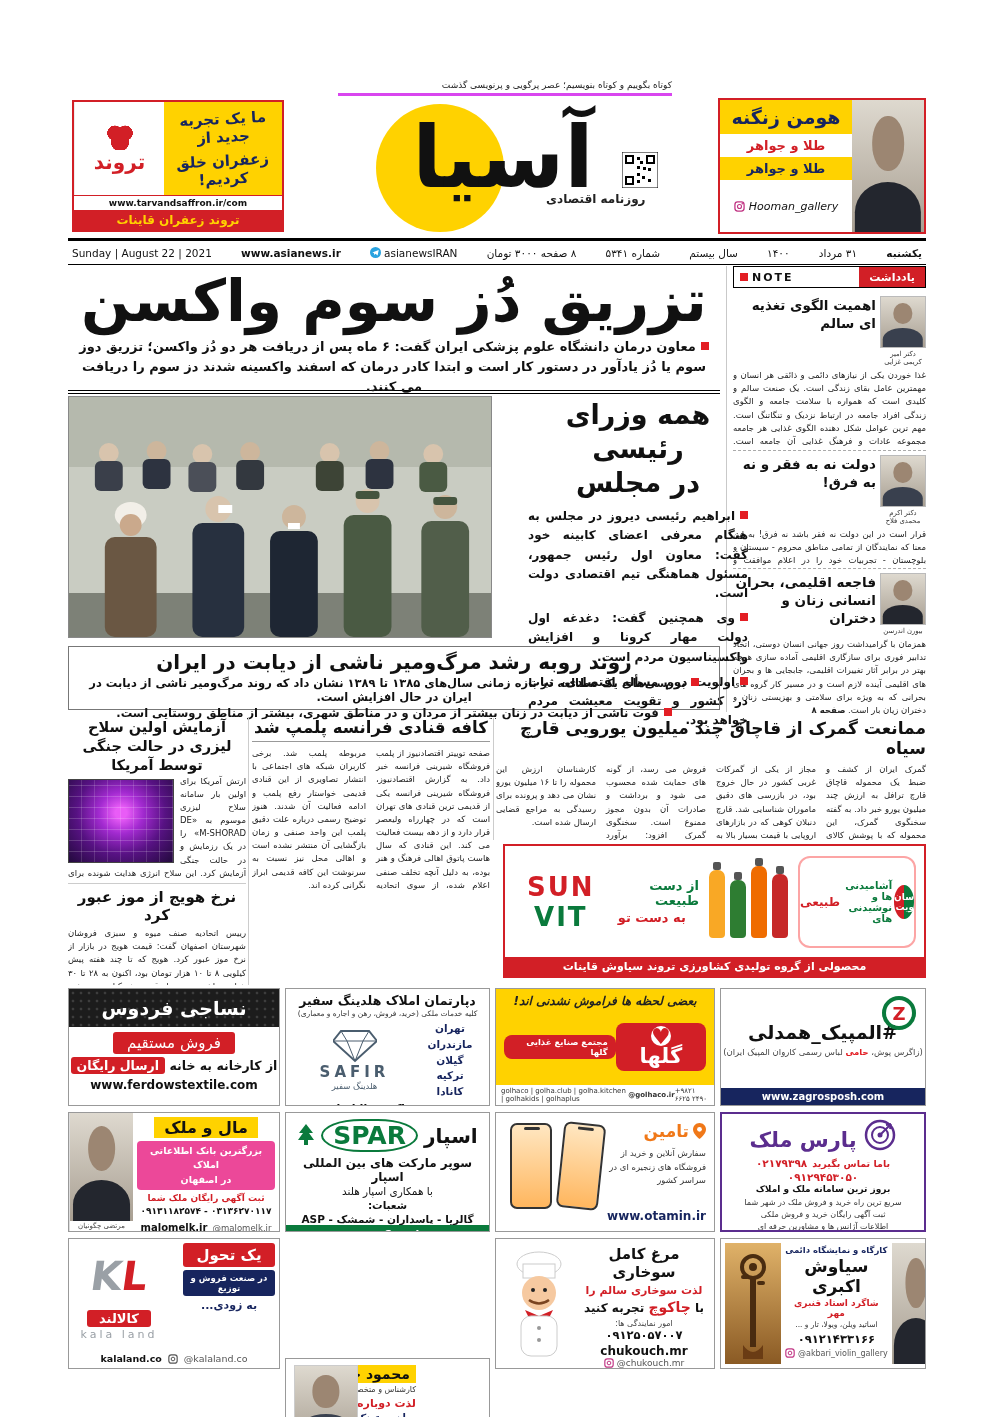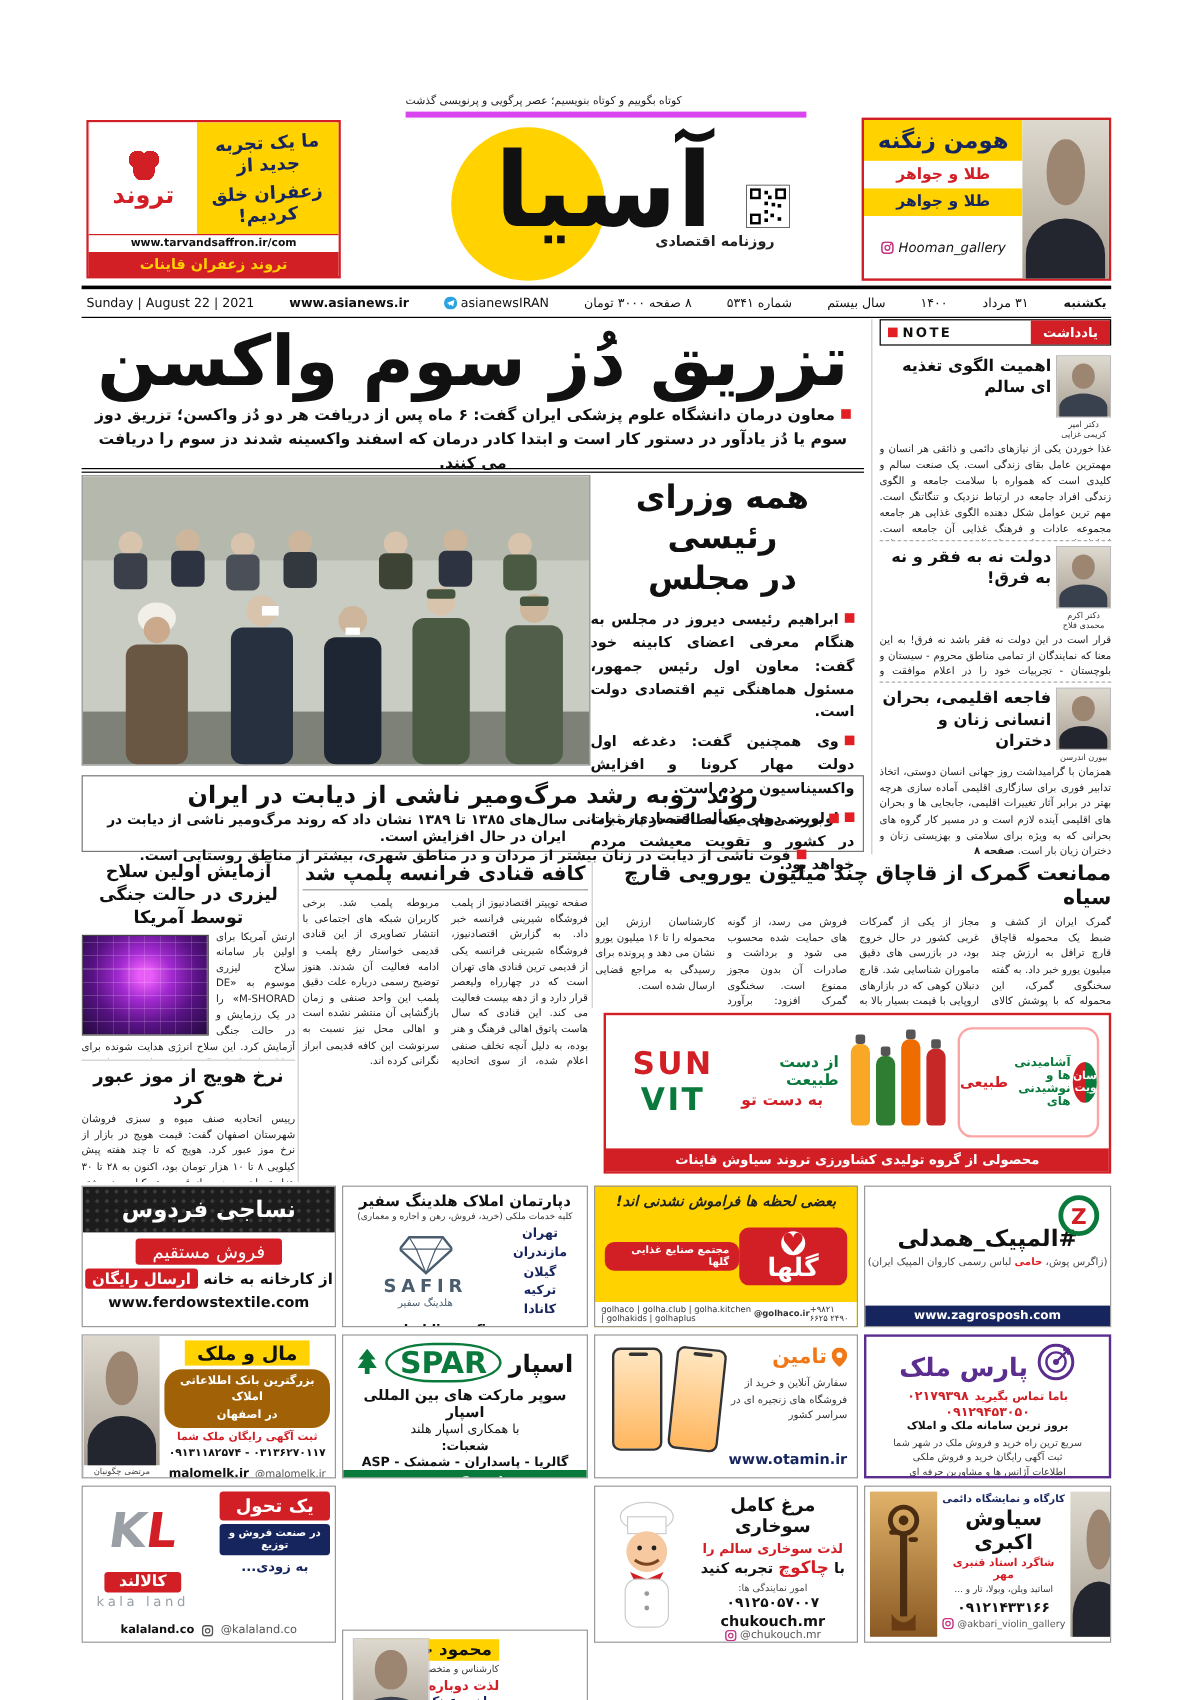--- a/index.html
+++ b/index.html
@@ -21,21 +21,21 @@
 .tarvand{left:72px;top:100px;width:212px;height:132px;border:2px solid #d21f26;display:flex;flex-direction:column}
 .t-top{flex:1;display:flex}
 .t-yellow{flex:1;background:#ffd200;display:flex;flex-direction:column;justify-content:center;gap:6px;padding:4px}
 .t-l{font-size:15px;font-weight:700;color:#17255e;text-align:center;transform:rotate(-3deg)}
 .t-logo{width:90px;background:#fff;display:flex;flex-direction:column;align-items:center;justify-content:center;border-left:1px solid #eee}
 .t-flower{width:26px;height:26px;background:radial-gradient(circle at 50% 70%,#d21f26 0 40%,transparent 41%),radial-gradient(circle at 30% 35%,#d21f26 0 30%,transparent 31%),radial-gradient(circle at 70% 35%,#d21f26 0 30%,transparent 31%);}
 .t-brand{font-size:20px;font-weight:700;color:#d21f26}
 .t-url{background:#fff;font-size:9px;text-align:center;border-top:1px solid #d21f26;padding:2px 0;font-weight:700}
 .t-strip{background:#d21f26;color:#ffd200;font-size:12px;font-weight:700;text-align:center;padding:3px 0}
 .masthead{left:338px;top:80px;width:334px;height:158px}
-.m-tagline{font-size:9px;text-align:left;color:#222;border-bottom:5px solid #d946ef;padding-bottom:3px}
+.m-tagline{font-size:9px;text-align:right;color:#222;border-bottom:3px solid #d946ef;padding-bottom:3px}
 .m-wrap{position:relative;height:130px}
 .m-circle{position:absolute;left:38px;top:8px;width:128px;height:128px;border-radius:50%;background:#ffd200}
 .m-logo{position:absolute;left:30px;top:14px;width:270px;text-align:center;font-size:86px;font-weight:700;color:#111;line-height:1.1}
 .m-sub{position:absolute;left:208px;top:96px;font-size:12px;font-weight:700;color:#222}
 .m-qr{position:absolute;left:284px;top:56px}
 
 .hooman{left:718px;top:98px;width:208px;height:136px;border:2px solid #d21f26;display:flex}
 .h-body{flex:1;display:flex;flex-direction:column}
 .h-name{background:#ffd200;color:#17255e;font-size:19px;font-weight:700;text-align:center;padding:6px 0}
 .h-l1{color:#d21f26;font-size:13px;font-weight:700;text-align:center;padding:4px 0}
@@ -58,21 +58,21 @@
 .sb-art+.sb-art{border-top:1px dashed #aaa}
 .sb-head{display:flex;gap:4px}
 .sb-title{flex:1;font-size:13.5px;font-weight:700;line-height:1.35;direction:rtl}
 .sb-photoBox{width:46px;flex:none}
 .sb-photo{width:46px;height:52px;border:1px solid #bbb}
 .sb-author{font-size:6.8px;text-align:center;color:#333;margin-top:2px}
 .sb-body{margin-top:3px}
 .sb-a1{height:158px}.sb-a2{height:118px}.sb-a3{height:150px}
 
 .photo{left:68px;top:396px;width:424px;height:242px;border:1px solid #888}
-.parl{left:492px;top:398px;width:220px;height:240px}
+.parl{left:528px;top:398px;width:220px;height:240px}
 .parl-t{font-size:27px;font-weight:700;text-align:center;line-height:1.25}
 .parl-b{font-size:12px;font-weight:700;line-height:1.6;margin-top:8px;direction:rtl;text-align:justify}
 .parl-b p{margin-bottom:6px}
 
 .diab{left:68px;top:646px;width:652px;height:64px;border:1px solid #777;padding:3px 8px}
 .diab-t{font-size:20px;font-weight:700;text-align:center;color:#111}
 .diab-l{font-size:11.5px;font-weight:700;text-align:center;margin-top:2px}
 
 .laser{left:68px;top:718px;width:178px;height:164px;overflow:hidden}
 .laser-t{font-size:14.5px;font-weight:700;text-align:center;line-height:1.3}
@@ -141,21 +141,21 @@
 .za-hash{font-size:19px;font-weight:700;text-align:center;color:#111;margin-top:22px;direction:rtl}
 .za-cap{font-size:8.5px;text-align:center;color:#444;margin-top:4px;direction:rtl}
 .za-strip{background:#17255e;color:#fff;font-size:10px;text-align:center;padding:3px 0;font-weight:700}
 
 .malomelk{left:68px;top:1112px;width:212px;height:120px;display:flex}
 .mm-photoBox{width:64px;border-left:1px solid #ddd;display:flex;flex-direction:column}
 .mm-photo{flex:1}
 .mm-person{font-size:7px;text-align:center;padding:1px 0;color:#444}
 .mm-body{flex:1;direction:rtl;text-align:center;padding:4px}
 .mm-brand{display:inline-block;font-size:16px;font-weight:700;background:#ffd200;padding:1px 10px}
-.mm-green{background:#a16207;color:#fff;font-size:9.5px;font-weight:700;border-radius:15px;padding:3px 2px;margin-top:3px;line-height:1.5}
+.mm-green{background:#ec4899;color:#fff;font-size:9.5px;font-weight:700;border-radius:4px;padding:3px 2px;margin-top:3px;line-height:1.5}
 .mm-l3{font-size:9px;font-weight:700;color:#d21f26;margin-top:3px}
 .mm-ph{font-size:9px;font-weight:700;margin-top:3px}
 .mm-url{font-size:10px;font-weight:700;margin-top:3px}
 .mm-hd{font-size:8.5px;color:#555}
 
 .spar{left:285px;top:1112px;width:205px;height:120px;text-align:center;display:flex;flex-direction:column}
 .sp-logoRow{display:flex;align-items:center;justify-content:center;gap:6px;margin-top:6px}
 .sp-en{font-size:25px;font-weight:700;color:#0a7a3c;border:2px solid #0a7a3c;border-radius:50%/60%;padding:0 10px}
 .sp-fa{font-size:20px;font-weight:700}
 .sp-l1{font-size:12px;font-weight:700;margin-top:4px;direction:rtl}

